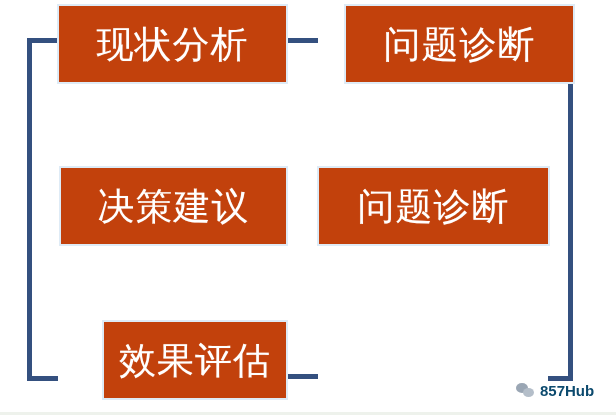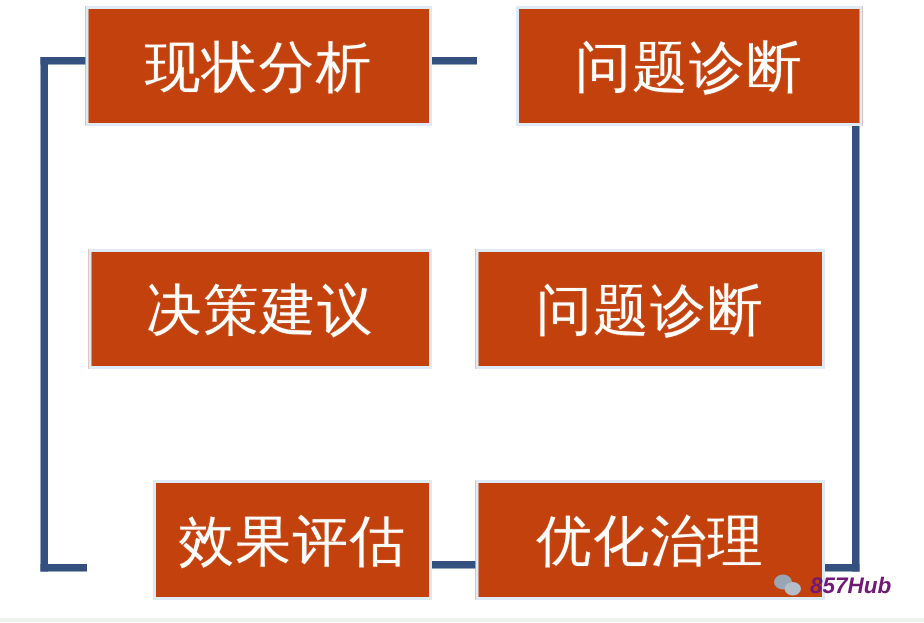--- a/index.html
+++ b/index.html
@@ -55,25 +55,24 @@
   
   #watermark {
     position: absolute;
     left: 516px;
     top: 382px;
     display: flex;
     align-items: center;
     gap: 5px;
   }
   #watermark .wm-text {
-    color: #701a75;
+    color: #0c4a6e;
     font-size: 15px;
     font-weight: bold;
     letter-spacing: 0px;
-    font-style: italic;
   }
   #watermark .wm-icon {
     width: 19px;
     height: 16px;
     position: relative;
     display: block;
   }
   #watermark .wm-icon .bubble-a,
   #watermark .wm-icon .bubble-b {
     position: absolute;
@@ -132,23 +131,20 @@
   </div>
 
   <div class="pbox" id="box-jingzhun">
     <span class="pbox-label">问题诊断</span>
   </div>
 
   <div class="pbox" id="box-xiaoguo">
     <span class="pbox-label">效果评估</span>
   </div>
 
-  <div class="pbox" id="box-youhua">
-    <span class="pbox-label">优化治理</span>
-  </div>
 
   <div id="watermark">
     <span class="wm-icon">
       <span class="bubble-a"></span>
       <span class="bubble-b"></span>
     </span>
     <span class="wm-text">857Hub</span>
   </div>
 
   <div id="bottom-edge"></div>

